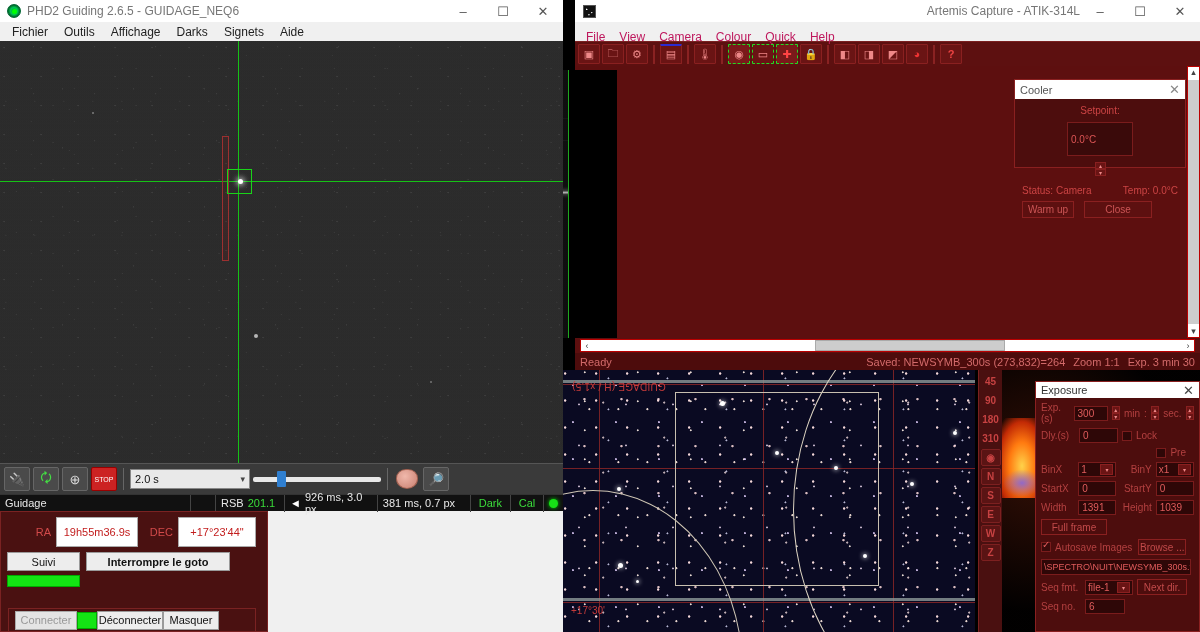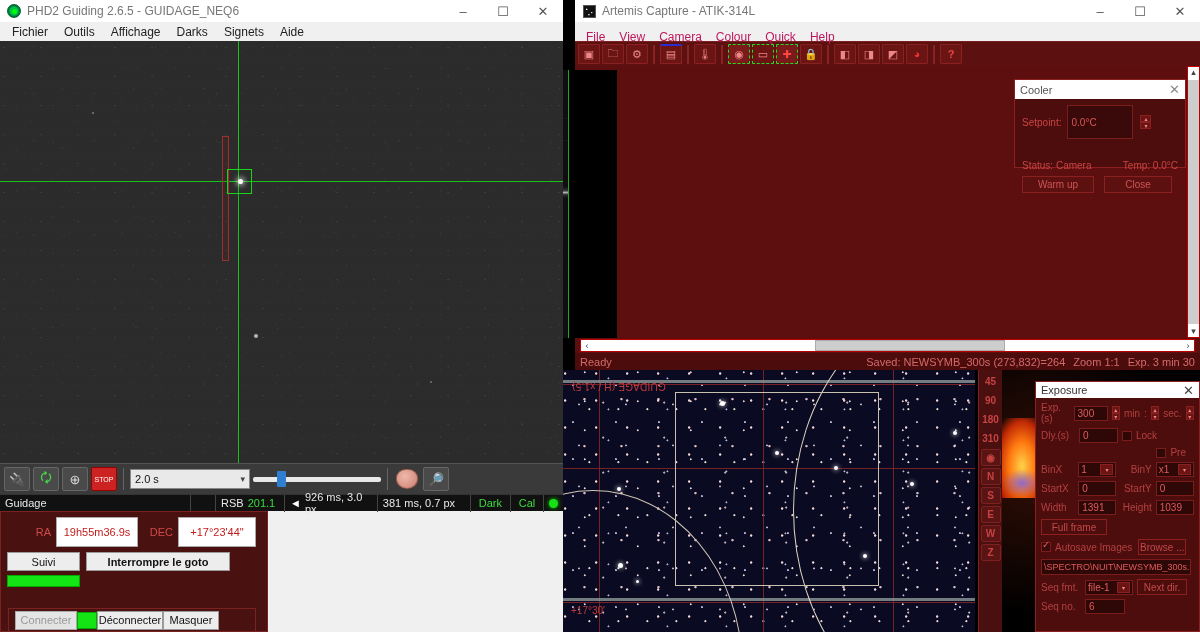--- a/index.html
+++ b/index.html
@@ -173,21 +173,21 @@
   
   #artemis { left:575px; top:0; width:625px; height:370px; background:#5d0f0f; }
   #art-titlebar { height:22px; background:#fff; display:flex; align-items:center; }
   #art-appicon {
     width:13px;height:13px;margin:0 6px 0 8px;background:#111;border:1px solid #555;
     background-image:
       radial-gradient(circle at 25% 30%, #fff 0.5px, transparent 1px),
       radial-gradient(circle at 70% 60%, #ddd 0.5px, transparent 1px),
       radial-gradient(circle at 45% 80%, #bbb 0.5px, transparent 1px);
   }
-  #art-title { color:#777; font-size:12px; flex:1; }
+  #art-title { color:#777; font-size:12px; flex:1;text-align:right; }
   #art-menu {
     height:19px; background:#f0f0f0; display:flex; align-items:center; padding-left:4px;
   }
   #art-menu .mi { padding:12px 7px; color:#be185d; font-size:12px;margin-top:10px; }
   #art-toolbar {
     height:25px; background:#5d1010; border-top:1px solid #7a2020;
     display:flex; align-items:center; padding:0 3px; gap:2px;
   }
   .at-btn {
     width:22px;height:20px; display:flex;align-items:center;justify-content:center;
@@ -593,34 +593,34 @@
     <span style="width:8px;"></span>
     <span>Exp. 3 min 30</span>
   </div>
 
   <div id="cooler" class="abs">
     <div class="dlg-title">
       <span>Cooler</span>
       <span style="font-size:13px;color:#888;">✕</span>
     </div>
     <div class="body">
-      <div style="display:flex;align-items:center;gap:6px;margin-bottom:21px;">
+      <div style="display:flex;align-items:center;gap:6px;margin-bottom:9px;flex-direction:column;">
         <span>Setpoint:</span>
         <span class="setfield">0.0°C</span>
         <span class="spin">
           <div>▴</div>
           <div>▾</div>
         </span>
       </div>
       <div style="display:flex;align-items:center;justify-content:space-between;margin-bottom:5px;">
         <span>Status: Camera</span>
         <span>Temp: 0.0°C</span>
       </div>
       <div style="display:flex;gap:10px;">
-        <span class="dlgbtn" style="width:72px;">Warm up</span>
+        <span class="dlgbtn" style="width:52px;">Warm up</span>
         <span class="dlgbtn" style="width:68px;">Close</span>
       </div>
     </div>
   </div>
 
   <div id="phd2" class="abs">
     <div id="phd2-titlebar">
       <div id="phd2-appicon"></div>
       <div id="phd2-title">PHD2 Guiding 2.6.5 - GUIDAGE_NEQ6</div>
       <div class="wbtns">

